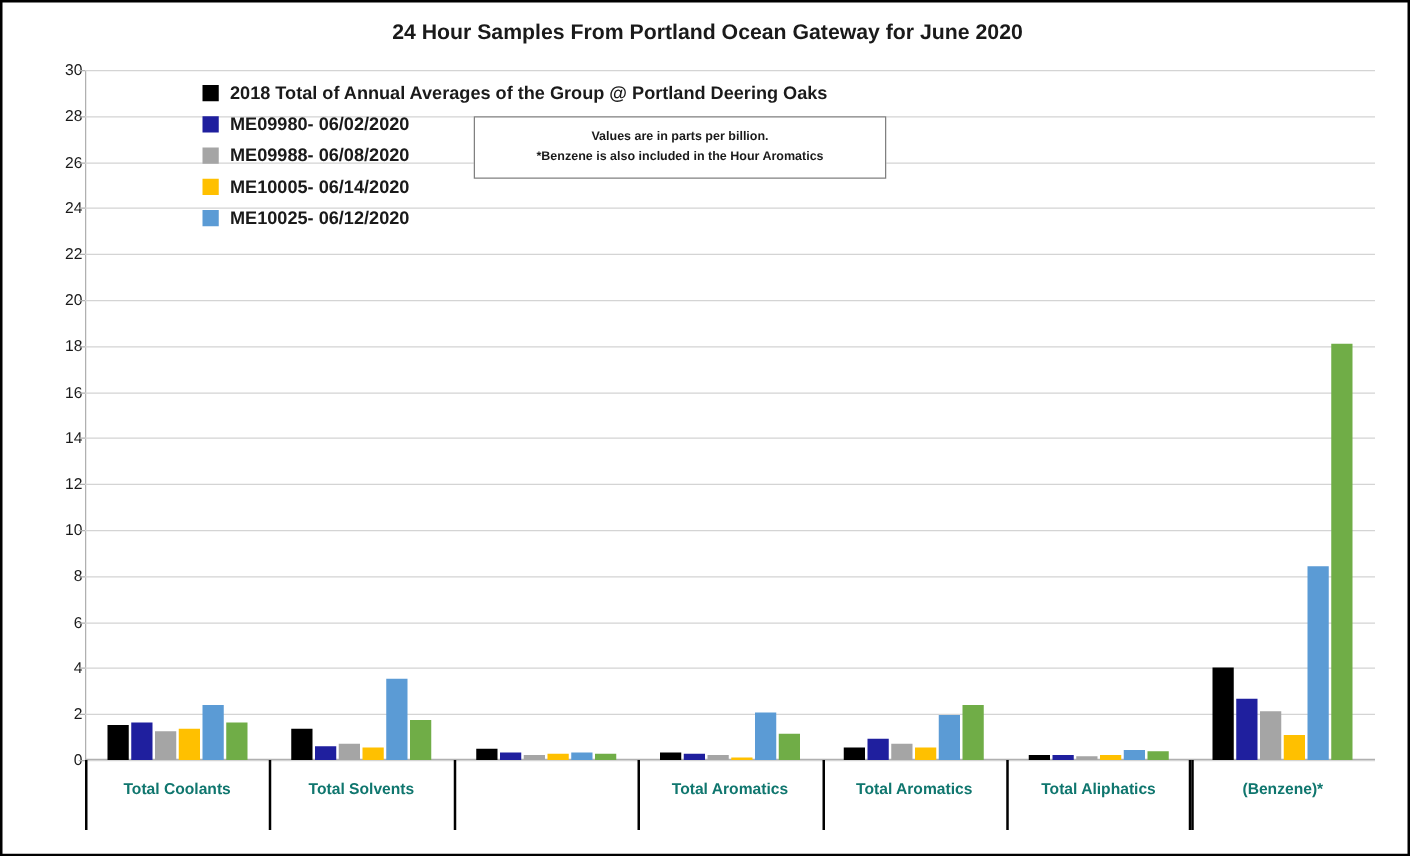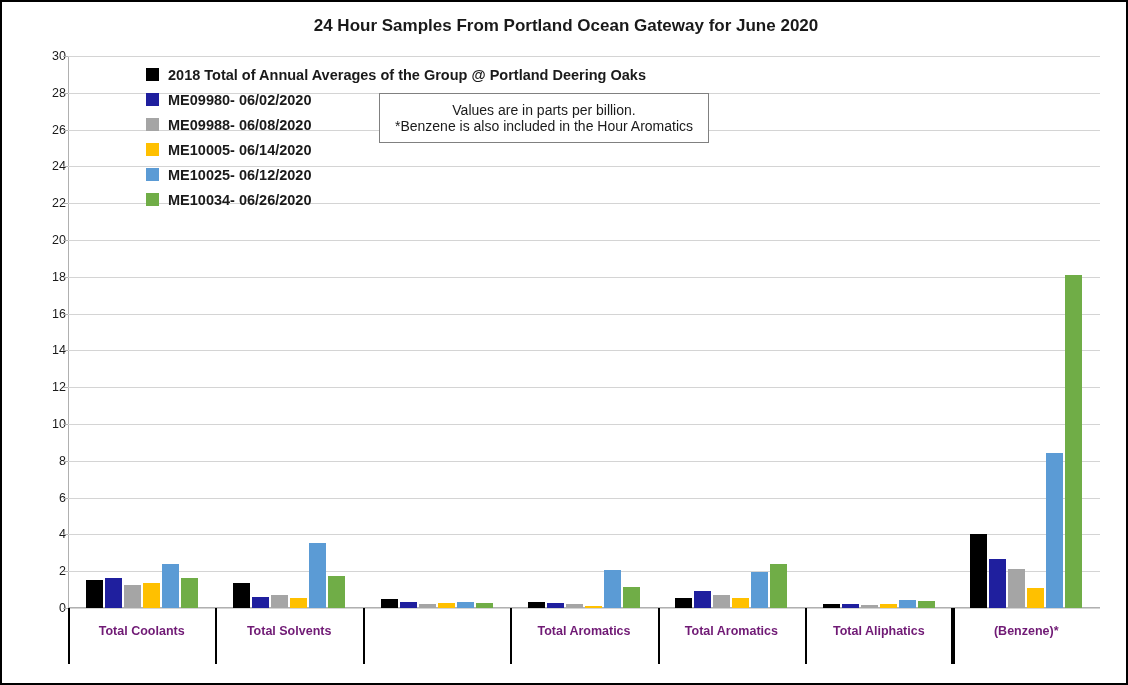--- a/index.html
+++ b/index.html
@@ -104,39 +104,39 @@
     width: 1032px;
     height: 60px;
     display: flex;
   }
   .cat {
     flex: 1 1 0;
     position: relative;
     text-align: center;
     font-size: 12.5px;
     font-weight: bold;
-    color: #701a75;
+    color: #0f766e;
   }
   .cat span.lbl {
     display: block;
     padding-top: 16px;
   }
   .cat .sep-left, .cat .sep-right {
     position: absolute;
     top: 0;
     width: 2px;
     height: 56px;
     background: #000000;
   }
   .cat .sep-left { left: 0; }
   .cat .sep-right { right: 0; }
   
   #legend {
     position: absolute;
-    left: 144px;
+    left: 160px;
     top: 60px;
     width: 600px;
     text-align: center;
   }
   .legend-row {
     display: flex;
     align-items: center;
     height: 25px;
   }
   .legend-swatch {
@@ -159,22 +159,22 @@
     height: 50px;
     border: 1px solid #808080;
     background: #ffffff;
     box-sizing: border-box;
     display: flex;
     flex-direction: column;
     align-items: center;
     justify-content: center;
   }
   #note-box div {
-    font-size: 14px;
-    font-weight: normal;
+    font-size: 10px;
+    font-weight: bold;
     color: #1a1a1a;
     line-height: 16px;
   }
 </style>
 </head>
 <body>
 
 <div id="page">
 
   <div id="chart-title">24 Hour Samples From Portland Ocean Gateway for June 2020</div>
@@ -336,24 +336,20 @@
         <div class="legend-label">ME09988- 06/08/2020</div>
       </div>
       <div class="legend-row">
         <div class="legend-swatch" style="background: rgb(255, 192, 0);"></div>
         <div class="legend-label">ME10005- 06/14/2020</div>
       </div>
       <div class="legend-row">
         <div class="legend-swatch" style="background: rgb(91, 155, 213);"></div>
         <div class="legend-label">ME10025- 06/12/2020</div>
       </div>
-      <div class="legend-row">
-        <div class="legend-swatch" style="background: rgb(112, 173, 71);"></div>
-        <div class="legend-label">ME10034- 06/26/2020</div>
-      </div>
     </div>
 
   <div id="note-box">
     <div>Values are in parts per billion.</div>
     <div>*Benzene is also included in the Hour Aromatics</div>
   </div>
 
 </div>
 
 </body></html>

